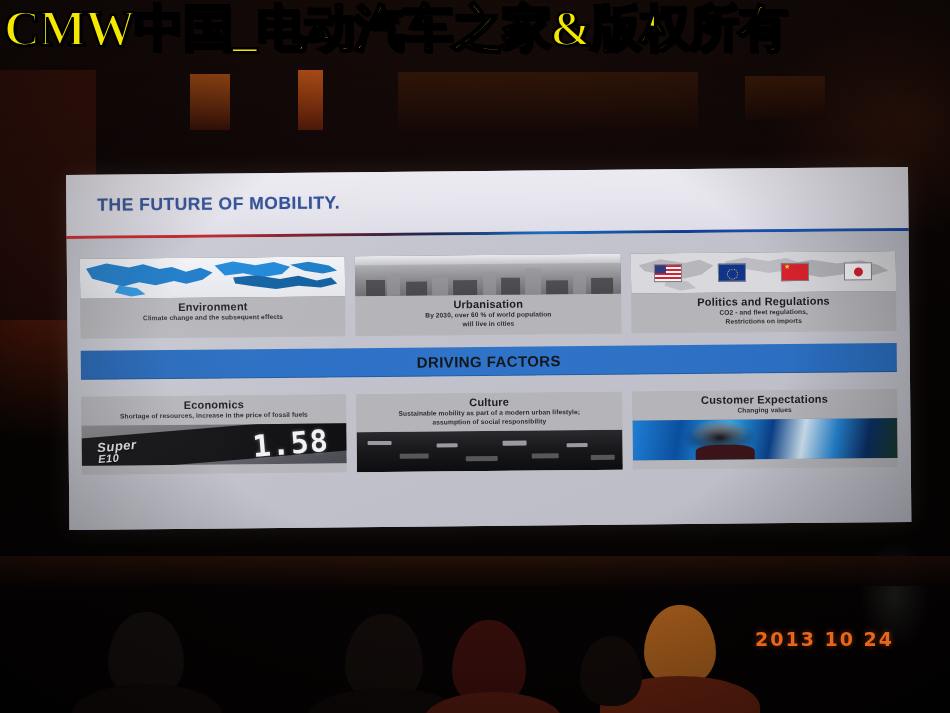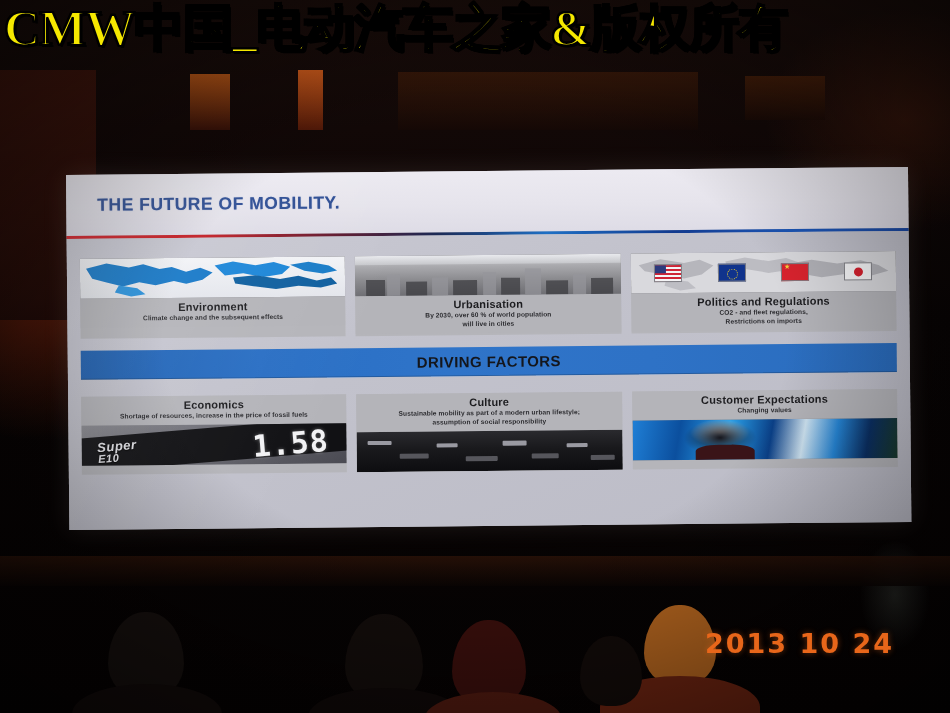--- a/index.html
+++ b/index.html
@@ -117,21 +117,21 @@
 
   
   #watermark{position:absolute;left:0;top:2px;width:950px;text-align:left;
     font-family:"Liberation Serif","DejaVu Serif",serif;
     font-size:50px;font-weight:bold;color:#f5e800;letter-spacing:-1px;
     white-space:nowrap;line-height:1.05;padding-left:4px;
     -webkit-text-stroke:2.2px #000;
     text-shadow:2px 2px 0 #000,-1px -1px 0 #000,1px -1px 0 #000,-1px 1px 0 #000;}
 
   #datestamp{position:absolute;right:56px;top:628px;
-    font-family:"DejaVu Sans",sans-serif;font-size:27px;font-weight:bold;
+    font-family:"DejaVu Sans",sans-serif;font-size:19px;font-weight:bold;
     color:#e8661a;letter-spacing:2px;text-shadow:0 0 6px rgba(232,102,26,.45);}
 
   .vignette{position:absolute;inset:0;pointer-events:none;
     background:radial-gradient(ellipse 78% 72% at 50% 48%, rgba(0,0,0,0) 42%, rgba(0,0,0,.62) 100%);}
 </style>
 </head>
 <body>
 
 <div id="stage">
 

